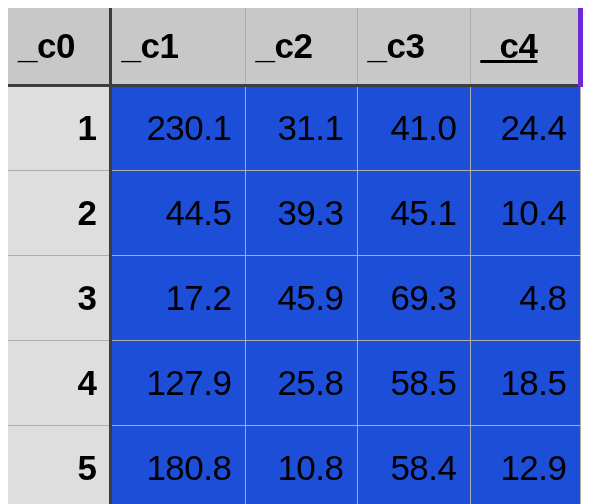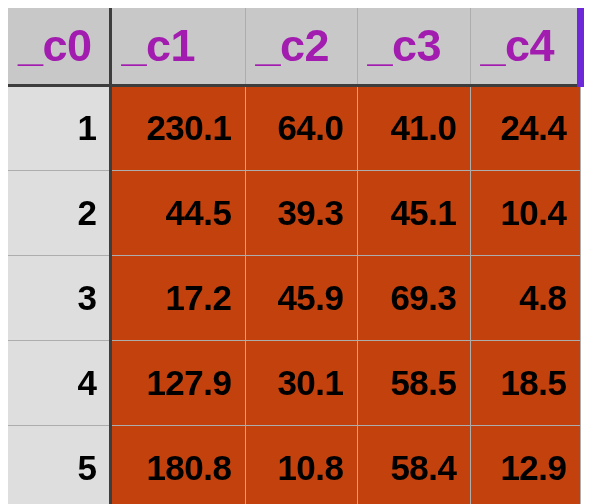--- a/index.html
+++ b/index.html
@@ -39,47 +39,48 @@
   table.data-grid col.col-index { width: 102px; }
   table.data-grid col.col-c1    { width: 135px; }
   table.data-grid col.col-c2    { width: 112px; }
   table.data-grid col.col-c3    { width: 113px; }
   table.data-grid col.col-c4    { width: 110px; }
 
   
   thead th {
     height: 77px;
     background: #c8c8c8;
-    color: #a21caf;
-    font-size: 45px;
+    color: #000000;
+    font-size: 35px;
     font-weight: bold;
     text-align: left;
     vertical-align: middle;
     padding: 0 0 0 10px;
     border-right: 1px solid #adadad;
     border-bottom: 3px solid #3d3d3d;
     box-sizing: border-box;
     letter-spacing: -0.5px;
     white-space: nowrap;
     overflow: hidden;
   }
   thead th.header-index {
     border-right: 3px solid #3d3d3d;
   }
   thead th.header-last {
-    border-right: 7px solid #6d28d9;
+    border-right: 5px solid #6d28d9;
+    text-decoration: underline;
   }
 
   
   tbody td {
     height: 85px;
-    background: #c2410c;
+    background: #1d4ed8;
     color: #000000;
     font-size: 35px;
-    font-weight: bold;
+    font-weight: normal;
     text-align: right;
     vertical-align: middle;
     padding: 0 13px 0 0;
     border-right: 1px solid #adadad;
     border-bottom: 1px solid #adadad;
     box-sizing: border-box;
     letter-spacing: -0.5px;
     white-space: nowrap;
     overflow: hidden;
   }
@@ -111,42 +112,42 @@
         <th>_c2</th>
         <th>_c3</th>
         <th class="header-last">_c4</th>
       </tr>
     </thead>
 
     <tbody>
       <tr>
         <td class="cell-index">1</td>
         <td>230.1</td>
-        <td>64.0</td>
+        <td>31.1</td>
         <td>41.0</td>
         <td>24.4</td>
       </tr>
       <tr>
         <td class="cell-index">2</td>
         <td>44.5</td>
         <td>39.3</td>
         <td>45.1</td>
         <td>10.4</td>
       </tr>
       <tr>
         <td class="cell-index">3</td>
         <td>17.2</td>
         <td>45.9</td>
         <td>69.3</td>
         <td>4.8</td>
       </tr>
       <tr>
         <td class="cell-index">4</td>
         <td>127.9</td>
-        <td>30.1</td>
+        <td>25.8</td>
         <td>58.5</td>
         <td>18.5</td>
       </tr>
       <tr>
         <td class="cell-index">5</td>
         <td>180.8</td>
         <td>10.8</td>
         <td>58.4</td>
         <td>12.9</td>
       </tr>

